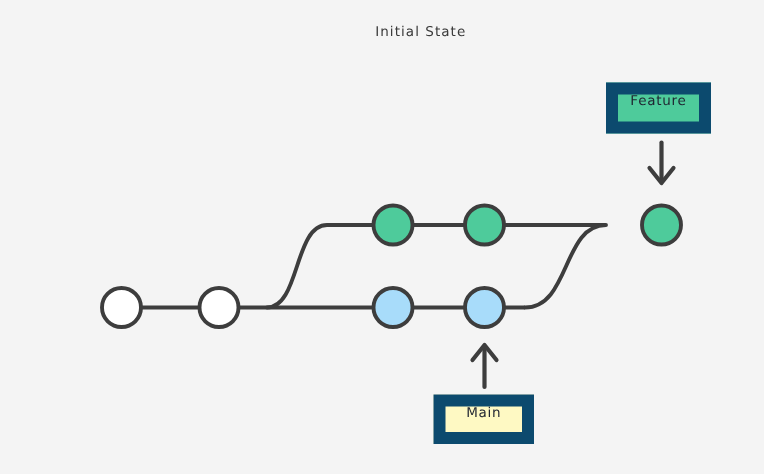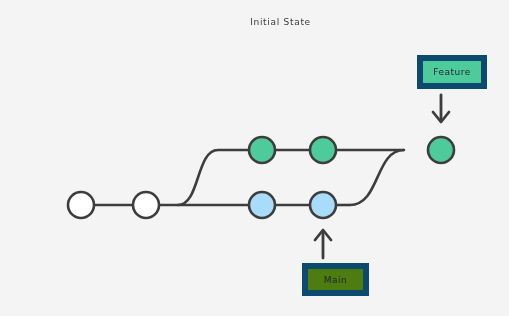--- a/index.html
+++ b/index.html
@@ -28,28 +28,26 @@
     width: 509px;
     text-align: center;
     font-size: 9px;
     letter-spacing: 0.7px;
     color: #3a3a3a;
     padding-left: 26px;
   }
   .branch-label {
     position: absolute;
     box-sizing: border-box;
-    border: 6px solid #0c4a6e;
+    border: 8px solid #0c4a6e;
     display: flex;
-    align-items: center;
     justify-content: center;
     font-size: 9px;
     letter-spacing: 0.5px;
     color: #1f2430;
-    margin-left: 13px;
   }
   #label-feature {
     left: 404px;
     top: 55px;
     width: 70px;
     height: 34px;
   }
   #label-main {
     left: 289px;
     top: 263px;
@@ -93,15 +91,15 @@
     <polyline points="315,240 323,230 331,240" fill="none" stroke="#3d3d3d" stroke-width="2.8" stroke-linecap="round" stroke-linejoin="round"></polyline>
   </g>
 </svg>
 
 <div class="diagram-title">Initial State</div>
 
 <div class="branch-label" id="label-feature" style="background:#4ecb9b">
   <span>Feature</span>
 </div>
 
-<div class="branch-label" id="label-main" style="background:#4d7c0f">
+<div class="branch-label" id="label-main" style="background:#fef9c3">
   <span>Main</span>
 </div>
 
 </body></html>

